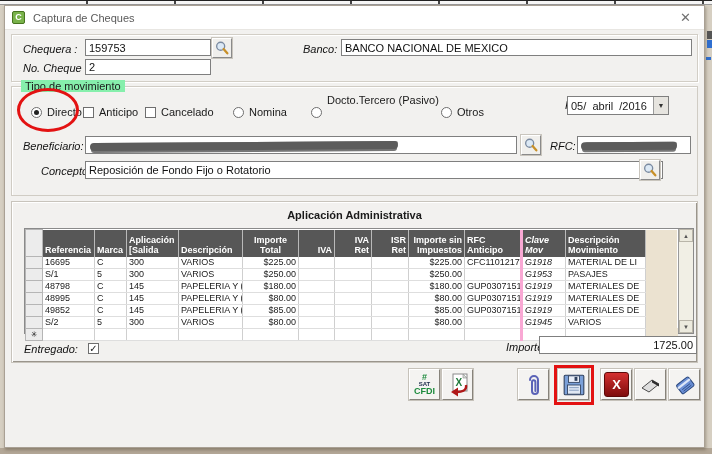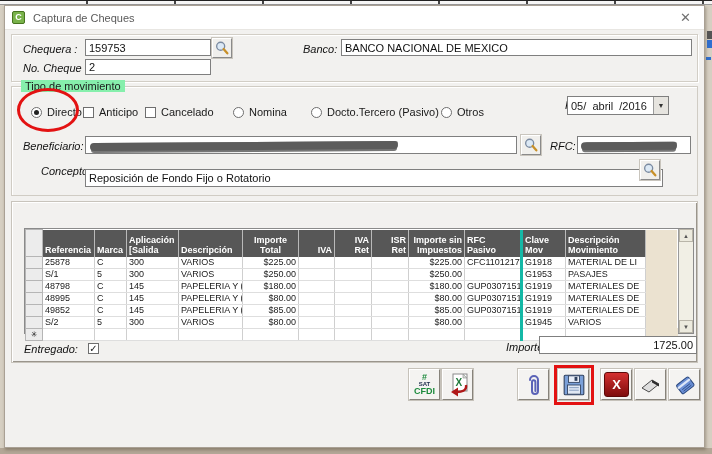--- a/index.html
+++ b/index.html
@@ -63,21 +63,21 @@
   .grid th { background:#575757; color:#fff; font-size:9px; font-weight:bold; line-height:10px;
              vertical-align:bottom; padding:1px 2px 2px 2px; border-right:1px solid #b9b9b9;
              white-space:pre-line; height:27px; text-align:left; overflow:hidden; }
   .grid th.sel { background:#ececec; border:1px solid #b5b5b5; }
   .grid th.num { text-align:right; }
   .grid th.ctr { text-align:center; }
   .grid td { font-size:9px; height:11px; line-height:11px; padding:0 2px; white-space:nowrap; overflow:hidden;
              border-right:1px solid #cfcfcf; border-bottom:1px solid #dedede; background:#fff; }
   .grid td.sel { background:#ececec; border:1px solid #b5b5b5; text-align:center; font-size:8px; }
   .grid td.c4, .grid td.c5, .grid td.c6, .grid td.c7, .grid td.c8 { text-align:right; }
-  .grid th.h10, .grid td.c10 { border-left:3px solid #14b8a6; }
+  .grid th.h10, .grid td.c10 { border-left:3px solid #f9a8d4;font-style:italic; }
   .grid td.filler, .grid th.filler { background:#ebe2d0; border-right:none; border-bottom:none; }
   .vscroll { width:15px; background:#f1efe5; border-left:1px solid #9a9a9a; display:flex;
              flex-direction:column; justify-content:space-between; }
   .scroll-arrow { height:13px; background:#eceade; border:1px solid #b9b5a9; font-size:6px; color:#555;
                   display:flex; align-items:center; justify-content:center; cursor:pointer; }
 
   
   .tool-btn { position:absolute; width:31px; height:31px; background:#f4f3f1;
               border:1px solid; border-color:#ffffff #87837b #87837b #ffffff; box-shadow:0 0 0 1px #c6c2ba;
               display:flex; align-items:center; justify-content:center; flex-direction:column; cursor:pointer; }
@@ -127,21 +127,21 @@
 
   <div class="radio on" style="left:26px; top:101px;"></div>
   <div class="opt-label" style="left:42px; top:100px;">Directo</div>
   <div class="checkbox" style="left:78px; top:101px;"></div>
   <div class="opt-label" style="left:94px; top:100px;">Anticipo</div>
   <div class="checkbox" style="left:140px; top:101px;"></div>
   <div class="opt-label" style="left:156px; top:100px;">Cancelado</div>
   <div class="radio" style="left:228px; top:101px;"></div>
   <div class="opt-label" style="left:244px; top:100px;">Nomina</div>
   <div class="radio" style="left:306px; top:101px;"></div>
-  <div class="opt-label" style="left:322px; top:100px;">Docto.Tercero (Pasivo)</div>
+  <div class="opt-label" style="left:322px; top:88px;">Docto.Tercero (Pasivo)</div>
   <div class="radio" style="left:436px; top:101px;"></div>
   <div class="opt-label" style="left:452px; top:100px;">Otros</div>
 
   <div class="lbl" style="left:527px; top:93px;margin-left:33px;">Fecha:</div>
   <div class="combo" style="left:562px; top:90px; width:102px; height:19px;">
     <div class="date-text">05/  abril  /2016</div>
     <div class="drop">▼</div>
   </div>
 
   <div class="lbl" style="left:18px; top:134px;">Beneficiario:</div>
@@ -153,31 +153,32 @@
         <circle cx="7.5" cy="7" r="4.5" fill="#dce9f5" stroke="#7a8aa0" stroke-width="1.5"></circle>
         <line x1="10.8" y1="10.2" x2="15" y2="15" stroke="#c89028" stroke-width="2.6" stroke-linecap="round"></line>
       </svg>
   </div>
   <div class="lbl" style="left:545px; top:134px;">RFC:</div>
   <div class="tbox" style="left:572px; top:130px; width:114px; height:18px;">
     <div class="redact" style="left:3px; top:5px; width:96px;"></div>
   </div>
 
   <div class="lbl" style="left:36px; top:159px;text-align:right;">Concepto:</div>
-  <input class="tbox" style="left: 80px; top: 163px; width: 578px; height: 18px;" readonly="" value="Reposición de Fondo Fijo o Rotatorio">
+  <input class="tbox" style="left: 80px; top: 155px; width: 578px; height: 18px;" readonly="" value="Reposición de Fondo Fijo o Rotatorio">
   <div class="mag-btn" style="left:635px; top:154px;">
     <svg width="16" height="16" viewBox="0 0 18 18">
         <circle cx="7.5" cy="7" r="4.5" fill="#dce9f5" stroke="#7a8aa0" stroke-width="1.5"></circle>
         <line x1="10.8" y1="10.2" x2="15" y2="15" stroke="#c89028" stroke-width="2.6" stroke-linecap="round"></line>
       </svg>
   </div>
 
   <div class="ann-ellipse" style="left:12px; top:82px; width:62px; height:44px;"></div>
 
   <div class="panel" style="left:6px; top:195px; width:687px; height:162px;">
+    <div class="panel-title" style="top:7px;">Aplicación Administrativa</div>
 
     <div class="grid-wrap" style="left:12px; top:26px; height:106px;">
       <table class="grid">
         <colgroup>
           <col style="width:17px">
             <col style="width:52px">
             <col style="width:32px">
             <col style="width:52px">
           <col style="width:64px">
             <col style="width:56px">
@@ -201,32 +202,32 @@
             <th class="h4 ctr">Importe
 Total</th>
             <th class="h5 num">IVA</th>
             <th class="h6 num">IVA
 Ret</th>
             <th class="h7 num">ISR
 Ret</th>
             <th class="h8 num">Importe sin
 Impuestos</th>
             <th class="h9">RFC
-Pasivo</th>
+Anticipo</th>
             <th class="h10">Clave
 Mov</th>
             <th class="h11">Descripción
 Movimiento</th>
             <th class="filler"></th>
           </tr>
         </thead>
         <tbody>
             <tr>
               <td class="sel"></td>
-              <td class="c0">25878</td>
+              <td class="c0">16695</td>
               <td class="c1">C</td>
               <td class="c2">300</td>
               <td class="c3">VARIOS</td>
               <td class="c4">$225.00</td>
               <td class="c5"></td>
               <td class="c6"></td>
               <td class="c7"></td>
               <td class="c8">$225.00</td>
               <td class="c9">CFC11012174</td>
               <td class="c10">G1918</td>

